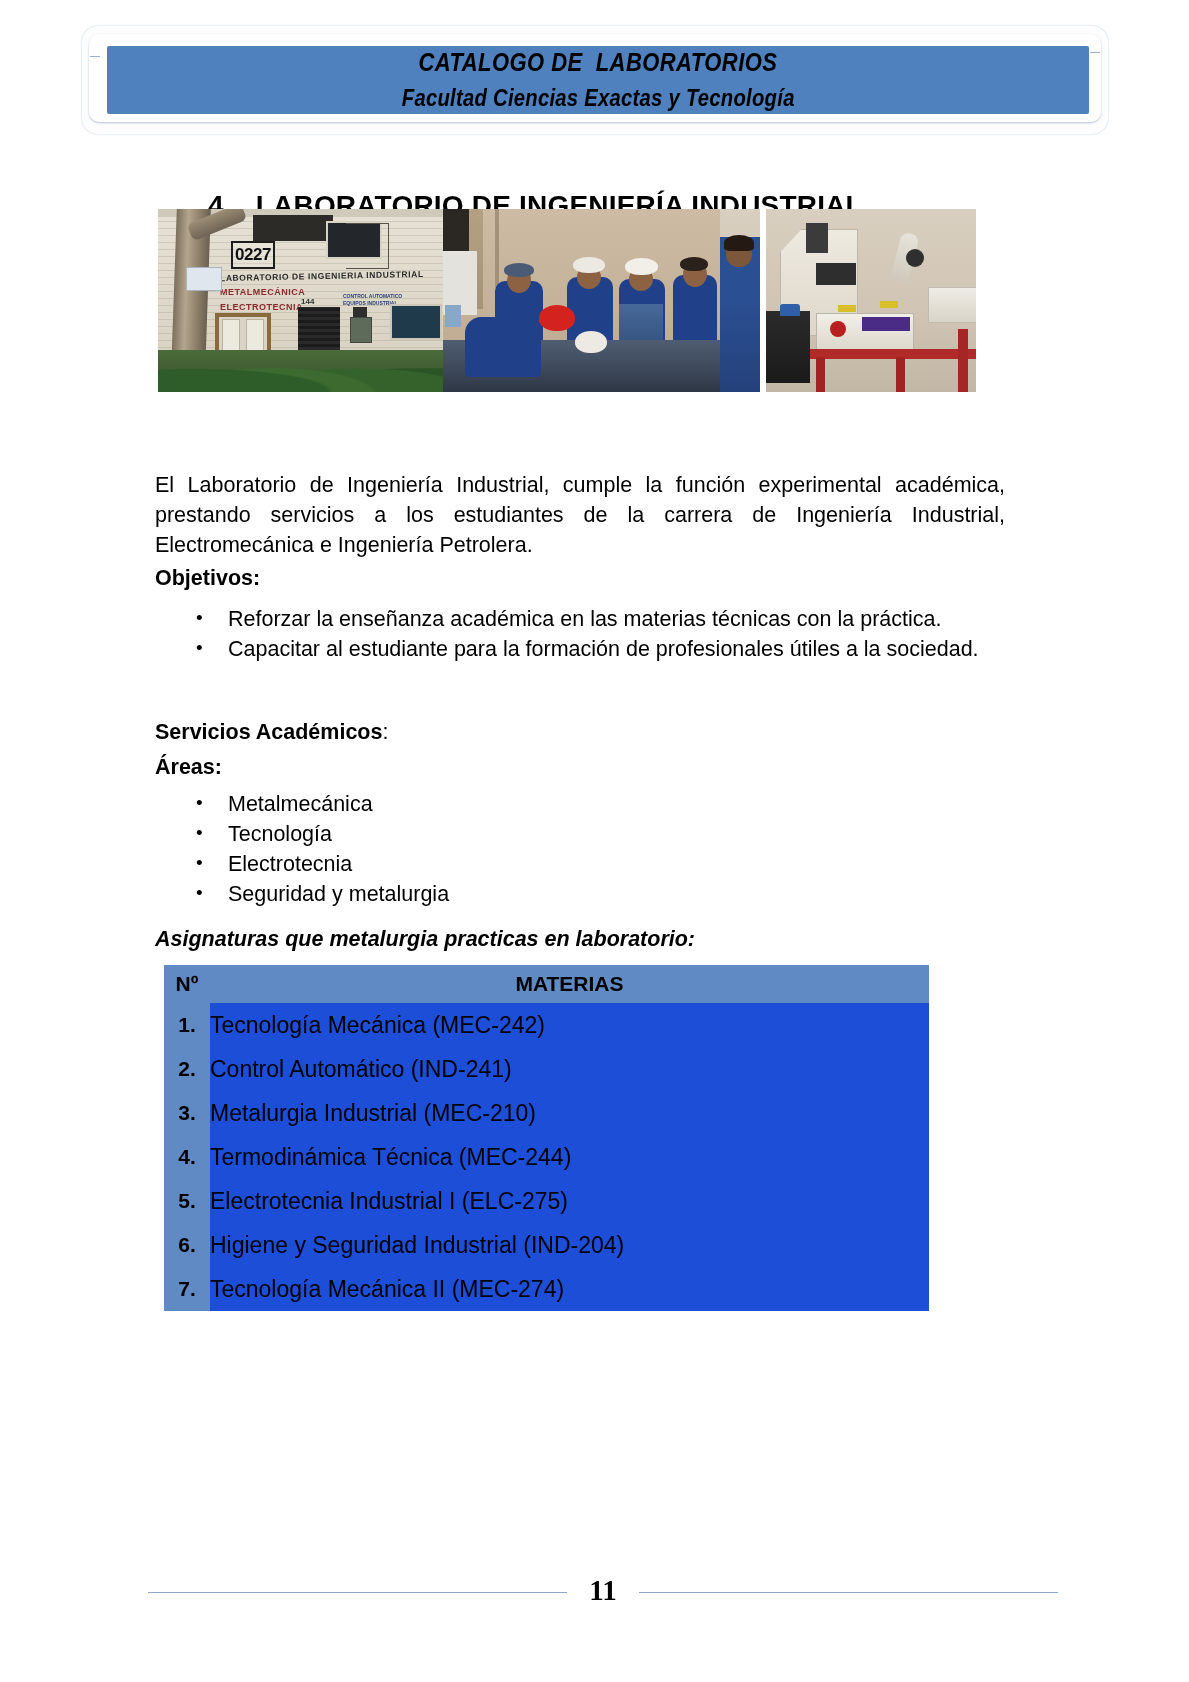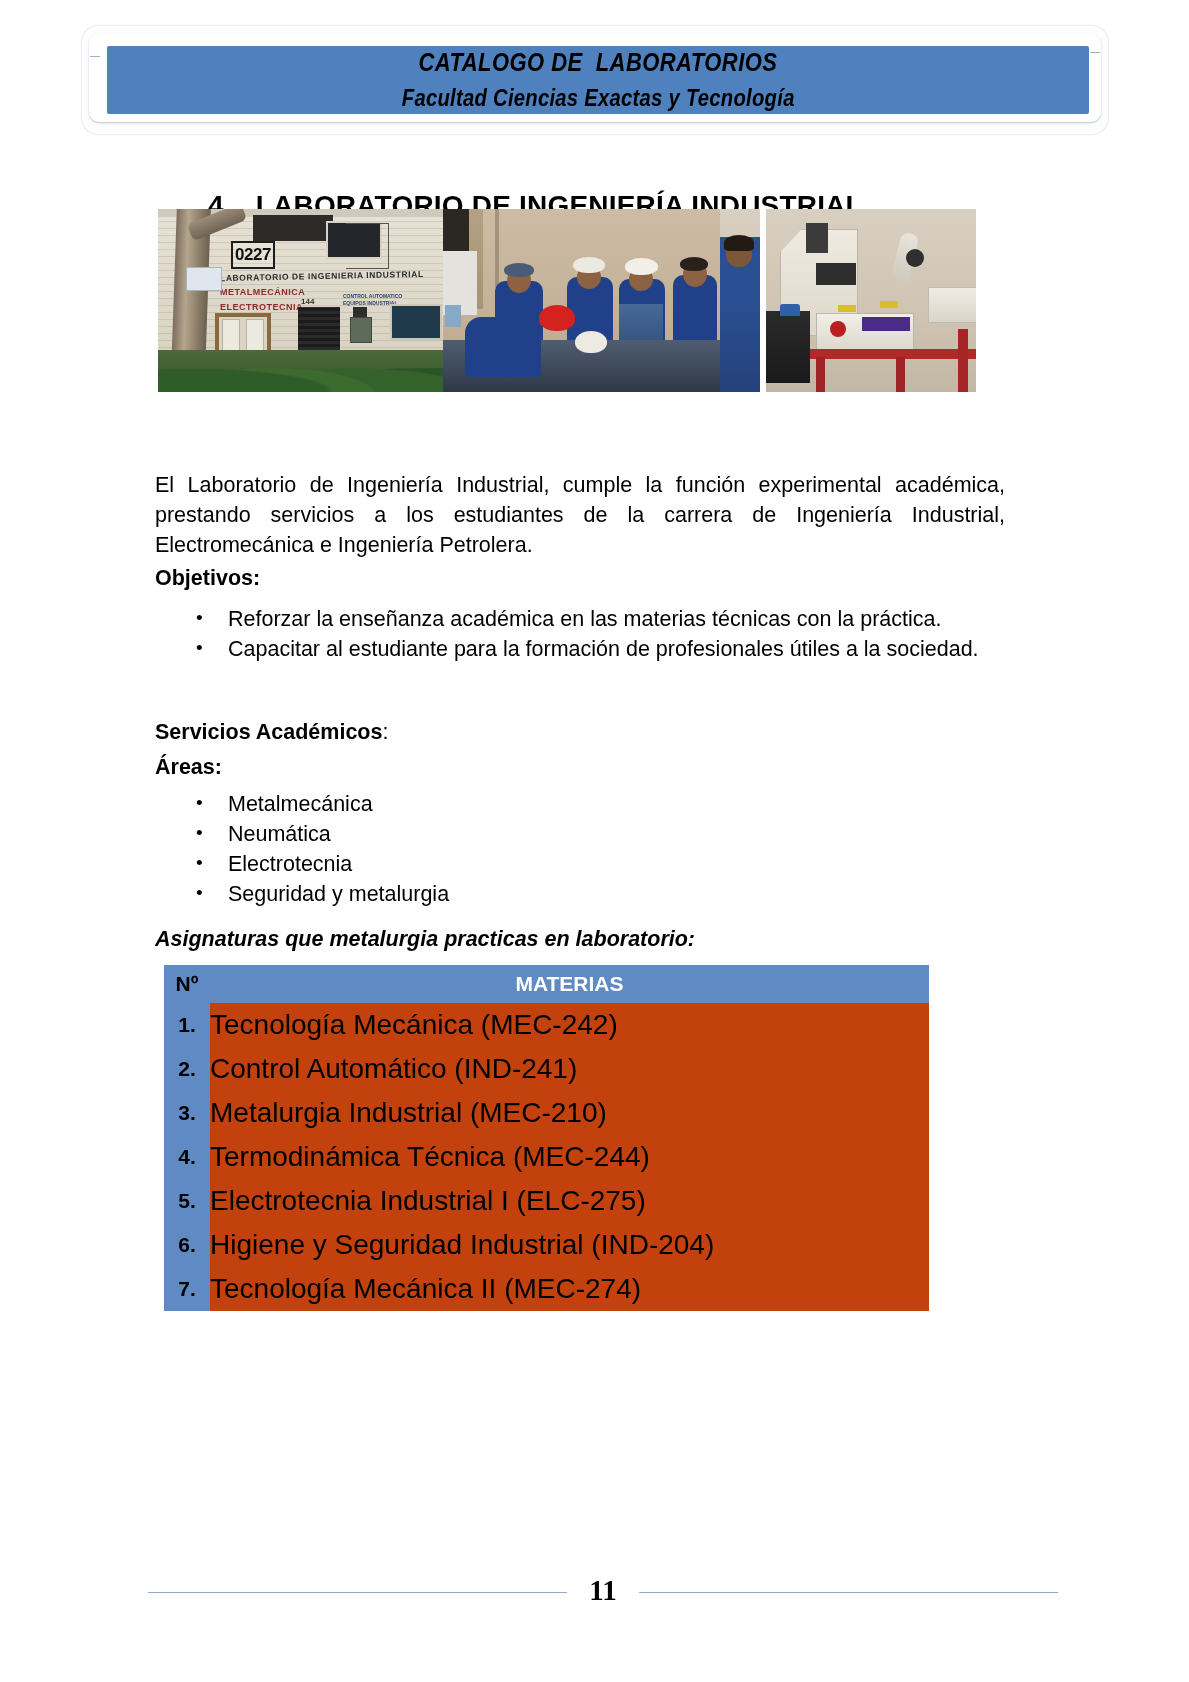--- a/index.html
+++ b/index.html
@@ -455,44 +455,44 @@
     font-weight: bold;
     font-size: 21px;
     text-align: center;
     vertical-align: middle;
     border-right: 2px solid #ffffff;
     border-bottom: 3px solid #ffffff;
   }
   .th-mat {
     height: 38px;
     background: #5f8ac4;
-    color: #ffffff;
+    color: #000000;
     font-weight: bold;
     font-size: 21px;
     text-align: center;
     vertical-align: middle;
     border-bottom: 3px solid #ffffff;
   }
   .td-num {
     width: 46px;
     height: 44px;
     background: #5f8ac4;
     color: #000;
     font-weight: bold;
     font-size: 21px;
     text-align: center;
     vertical-align: middle;
     border-right: 2px solid #ffffff;
     border-bottom: 3px solid #ffffff;
   }
   .td-mat {
     height: 44px;
-    background: #c2410c;
+    background: #1d4ed8;
     color: #000;
-    font-size: 28px;
+    font-size: 23px;
     text-align: left;
     vertical-align: middle;
     padding-left: 14px;
     border-bottom: 3px solid #ffffff;
   }
   .materias-table tr:last-child .td-num,
   .materias-table tr:last-child .td-mat {
     border-bottom: none;
   }
 
@@ -635,21 +635,21 @@
   <li>Capacitar al estudiante para la formación de profesionales útiles a la sociedad.</li>
 </ul>
 
 <div class="heading-bold" id="servicios-heading">
   <span>Servicios Académicos</span><span class="thin">:</span>
 </div>
 
 <div class="heading-bold" id="areas-heading">Áreas:</div>
 <ul class="bullet-list" id="areas-list">
   <li>Metalmecánica</li>
-  <li>Neumática</li>
+  <li>Tecnología</li>
   <li>Electrotecnia</li>
   <li>Seguridad y metalurgia</li>
 </ul>
 
 <div class="italic-heading">Asignaturas que metalurgia practicas en laboratorio:</div>
 
 <table class="materias-table">
   <thead>
     <tr>
       <th class="th-num">Nº</th>

